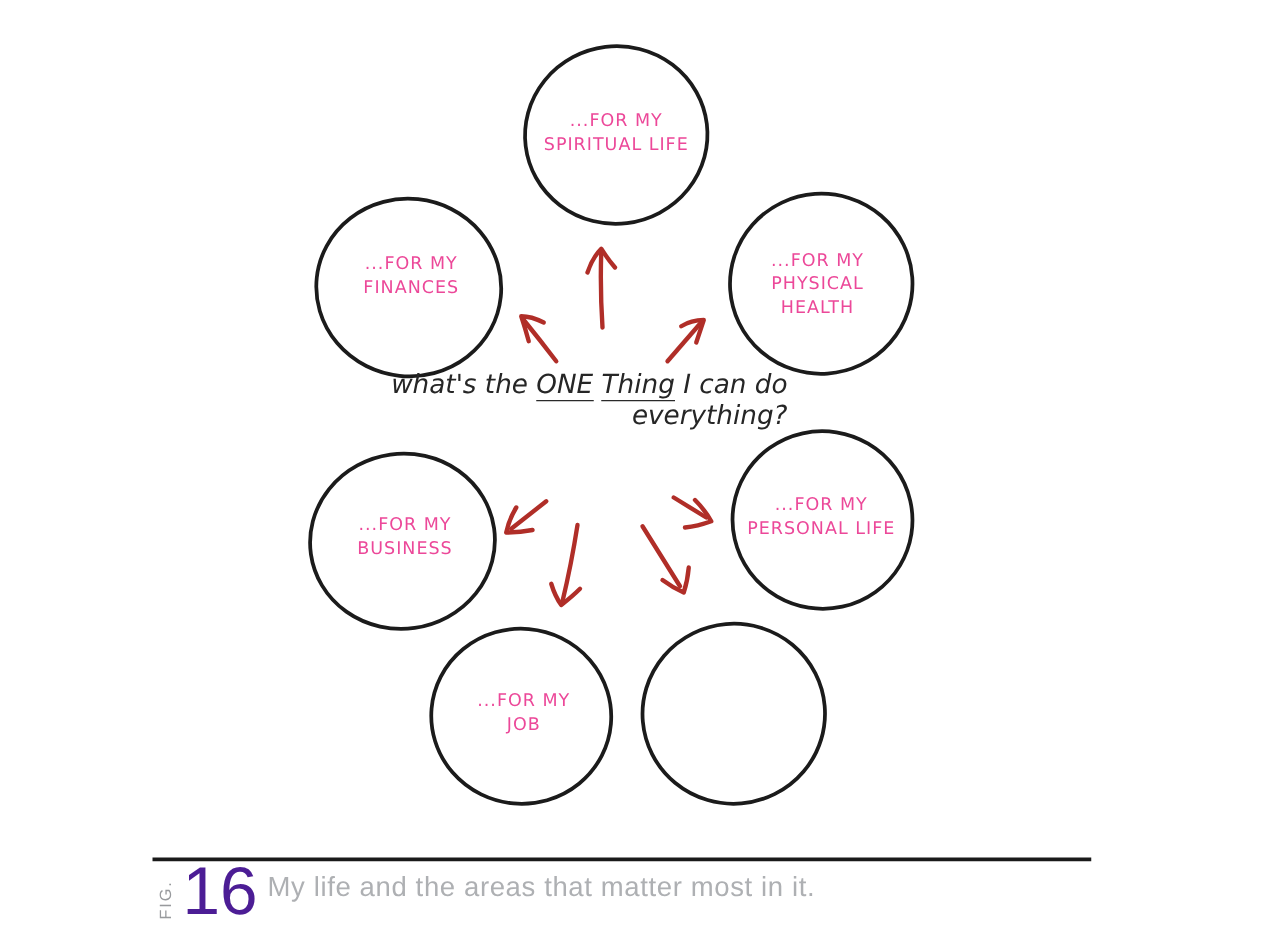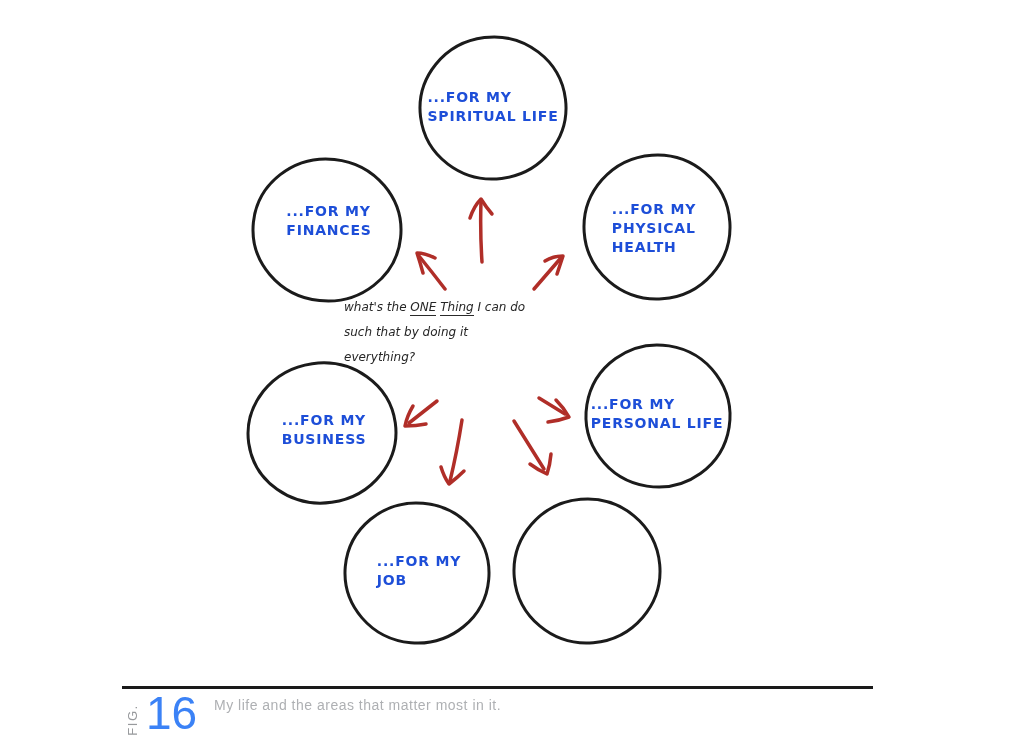--- a/index.html
+++ b/index.html
@@ -18,38 +18,38 @@
   .diagram-svg {
     position: absolute;
     left: 0;
     top: 0;
   }
   
   .circle-label {
     position: absolute;
     transform: translate(-50%, -50%);
     white-space: pre-line;
-    text-align: left;
+    text-align: center;
     font-size: 14px;
     line-height: 19px;
     letter-spacing: 0.8px;
-    color: #1d4ed8;
-    font-weight: 700;
+    color: #ec4899;
+    font-weight: 400;
   }
   
   .center-question {
     position: absolute;
     left: 344px;
     top: 295px;
     width: 286px;
     display: flex;
     flex-direction: column;
-    align-items: flex-start;
+    align-items: flex-end;
     font-style: italic;
-    font-size: 12px;
+    font-size: 21px;
     line-height: 25px;
     color: #262626;
   }
   .center-question .qline {
     white-space: nowrap;
   }
   .center-question .u {
     border-bottom: 1.5px solid #2a2a2a;
     padding-bottom: 1px;
   }
@@ -73,31 +73,31 @@
     font-size: 13px;
     letter-spacing: 1.5px;
     color: #989a9d;
     text-align: center;
   }
   .fig-number {
     position: absolute;
     left: 146px;
     top: 688px;
     font-family: "Liberation Sans", sans-serif;
-    font-size: 46px;
+    font-size: 54px;
     line-height: 50px;
     font-weight: 300;
-    color: #3b82f6;
+    color: #4c1d95;
   }
   .fig-caption {
     position: absolute;
     left: 214px;
     top: 697px;
     font-family: "Liberation Sans", sans-serif;
-    font-size: 14px;
+    font-size: 22px;
     font-weight: 300;
     letter-spacing: 0.5px;
     color: #aeb0b3;
   }
 </style>
 </head>
 <body>
 
 <div class="stage">
 
@@ -159,21 +159,20 @@
 HEALTH</div>
   <div class="circle-label" style="left:657px; top:414px;">...FOR MY
 PERSONAL LIFE</div>
   <div class="circle-label" style="left:324px; top:430px;">...FOR MY
 BUSINESS</div>
   <div class="circle-label" style="left:419px; top:571px;">...FOR MY
 JOB</div>
 
   <div class="center-question">
     <div class="qline"><span>what's the </span><span class="u">ONE</span><span> </span><span class="u">Thing</span><span> I can do</span></div>
-    <div class="qline">such that by doing it</div>
     <div class="qline">everything?</div>
   </div>
 
   <div class="rule"></div>
   <div class="fig-label">FIG.</div>
   <div class="fig-number">16</div>
   <div class="fig-caption">My life and the areas that matter most in it.</div>
 
 </div>
 

